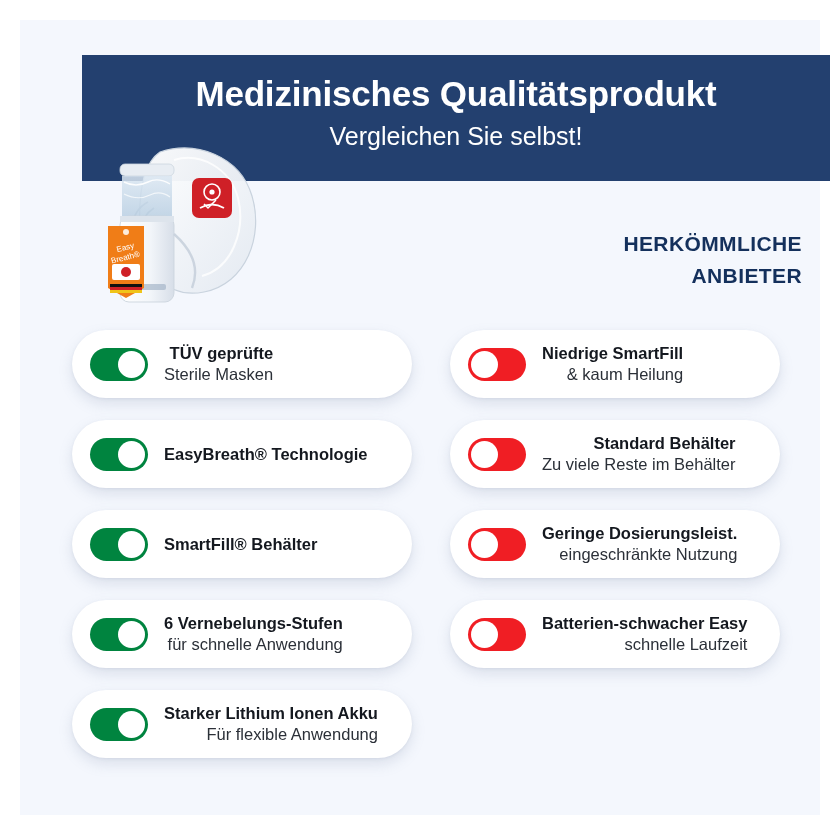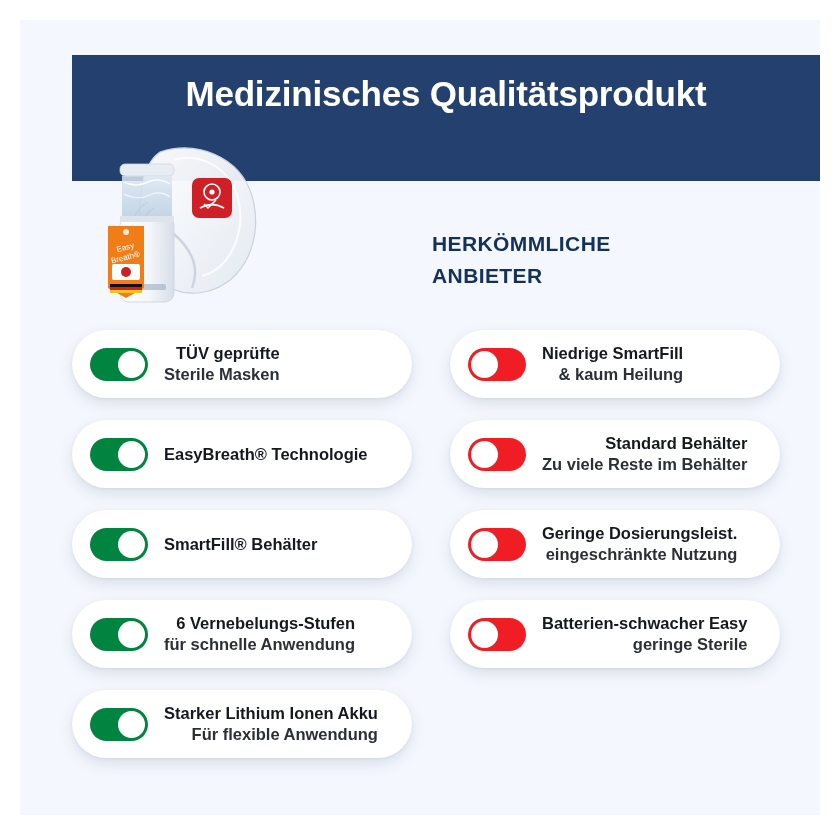--- a/index.html
+++ b/index.html
@@ -24,21 +24,21 @@
     position: absolute;
     left: 20px;
     top: 20px;
     width: 800px;
     height: 795px;
     background: #f4f7fd;
   }
   
   .banner {
     position: absolute;
-    left: 72px;
+    left: 82px;
     top: 55px;
     width: 748px;
     height: 126px;
     background: #23406f;
     z-index: 2;
   }
   .banner-title {
     position: absolute;
     top: 19px;
     left: 0;
@@ -64,24 +64,24 @@
     position: absolute;
     left: 88px;
     top: 138px;
     width: 200px;
     height: 190px;
     z-index: 3;
   }
   
   .col-heading {
     position: absolute;
-    left: 432px;
+    left: 457px;
     top: 228px;
     width: 345px;
-    text-align: left;
+    text-align: right;
     color: #14305c;
     font-size: 21px;
     font-weight: bold;
     line-height: 32px;
     letter-spacing: 0.4px;
     z-index: 3;
   }
   
   .col {
     position: absolute;
@@ -128,34 +128,35 @@
     white-space: nowrap;
   }
   .lbl-title {
     font-size: 16.5px;
     font-weight: bold;
     color: #14181f;
     line-height: 21px;
   }
   .lbl-sub {
     font-size: 16.5px;
-    font-weight: 700;
+    font-weight: 400;
     color: #2b3038;
     line-height: 21px;
   }
 </style>
 </head>
 <body>
 
 <div id="page">
 
   <div class="panel"></div>
 
   <div class="banner">
     <div class="banner-title">Medizinisches Qualitätsprodukt</div>
+    <div class="banner-sub">Vergleichen Sie selbst!</div>
   </div>
 
   <div class="product">
     <svg viewBox="0 0 200 190" width="200" height="190">
       <defs>
         <linearGradient id="maskGrad" x1="0" y1="0" x2="1" y2="1">
           <stop offset="0%" stop-color="#ffffff" stop-opacity="0.97"></stop>
           <stop offset="100%" stop-color="#e3e9f1" stop-opacity="0.95"></stop>
         </linearGradient>
         <linearGradient id="bodyGrad" x1="0" y1="0" x2="1" y2="0">
@@ -303,19 +304,19 @@
         <div class="lbl-sub">eingeschränkte Nutzung</div>
       </div>
     </div>
 
     <div class="card">
       <div class="toggle off">
         <div class="knob"></div>
       </div>
       <div class="labels">
         <div class="lbl-title">Batterien-schwacher Easy</div>
-        <div class="lbl-sub">geringe Sterile</div>
+        <div class="lbl-sub">schnelle Laufzeit</div>
       </div>
     </div>
 
   </div>
 
 </div>
 
 </body></html>

